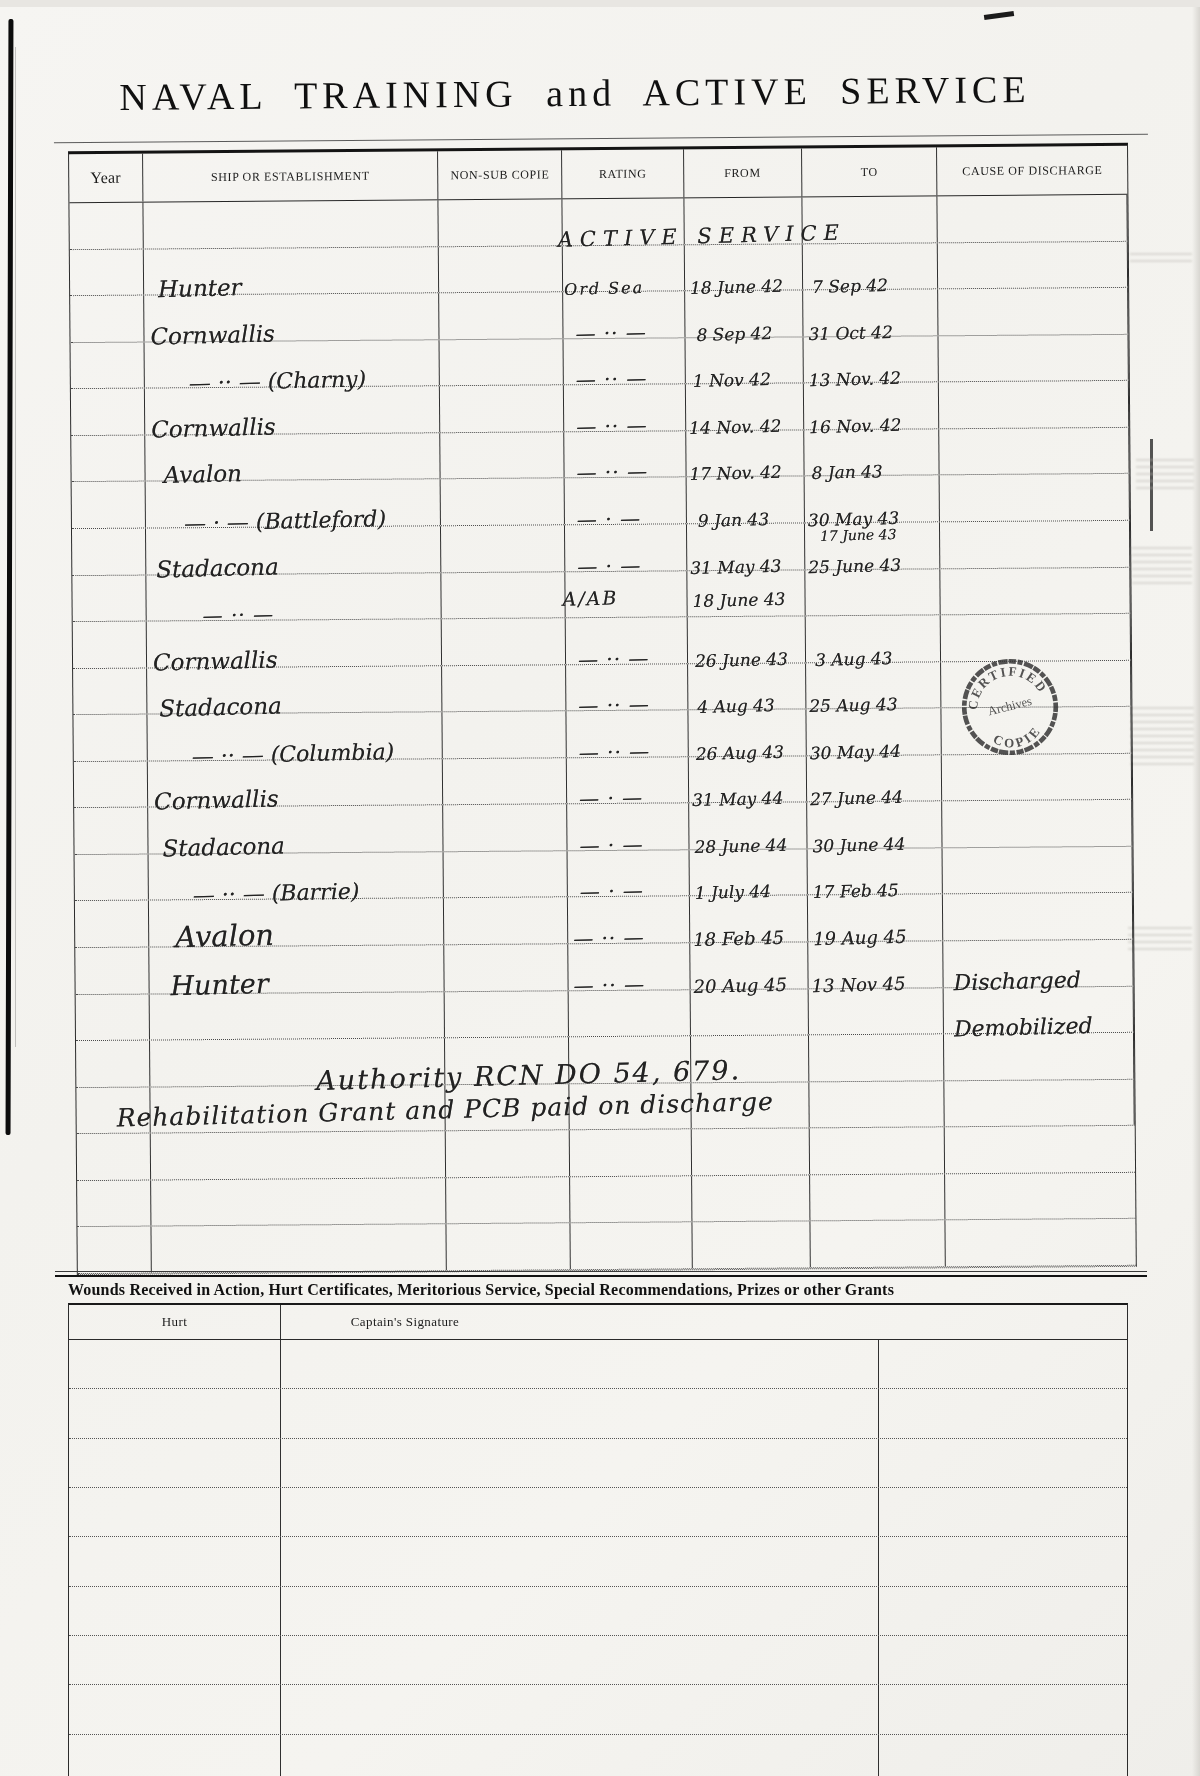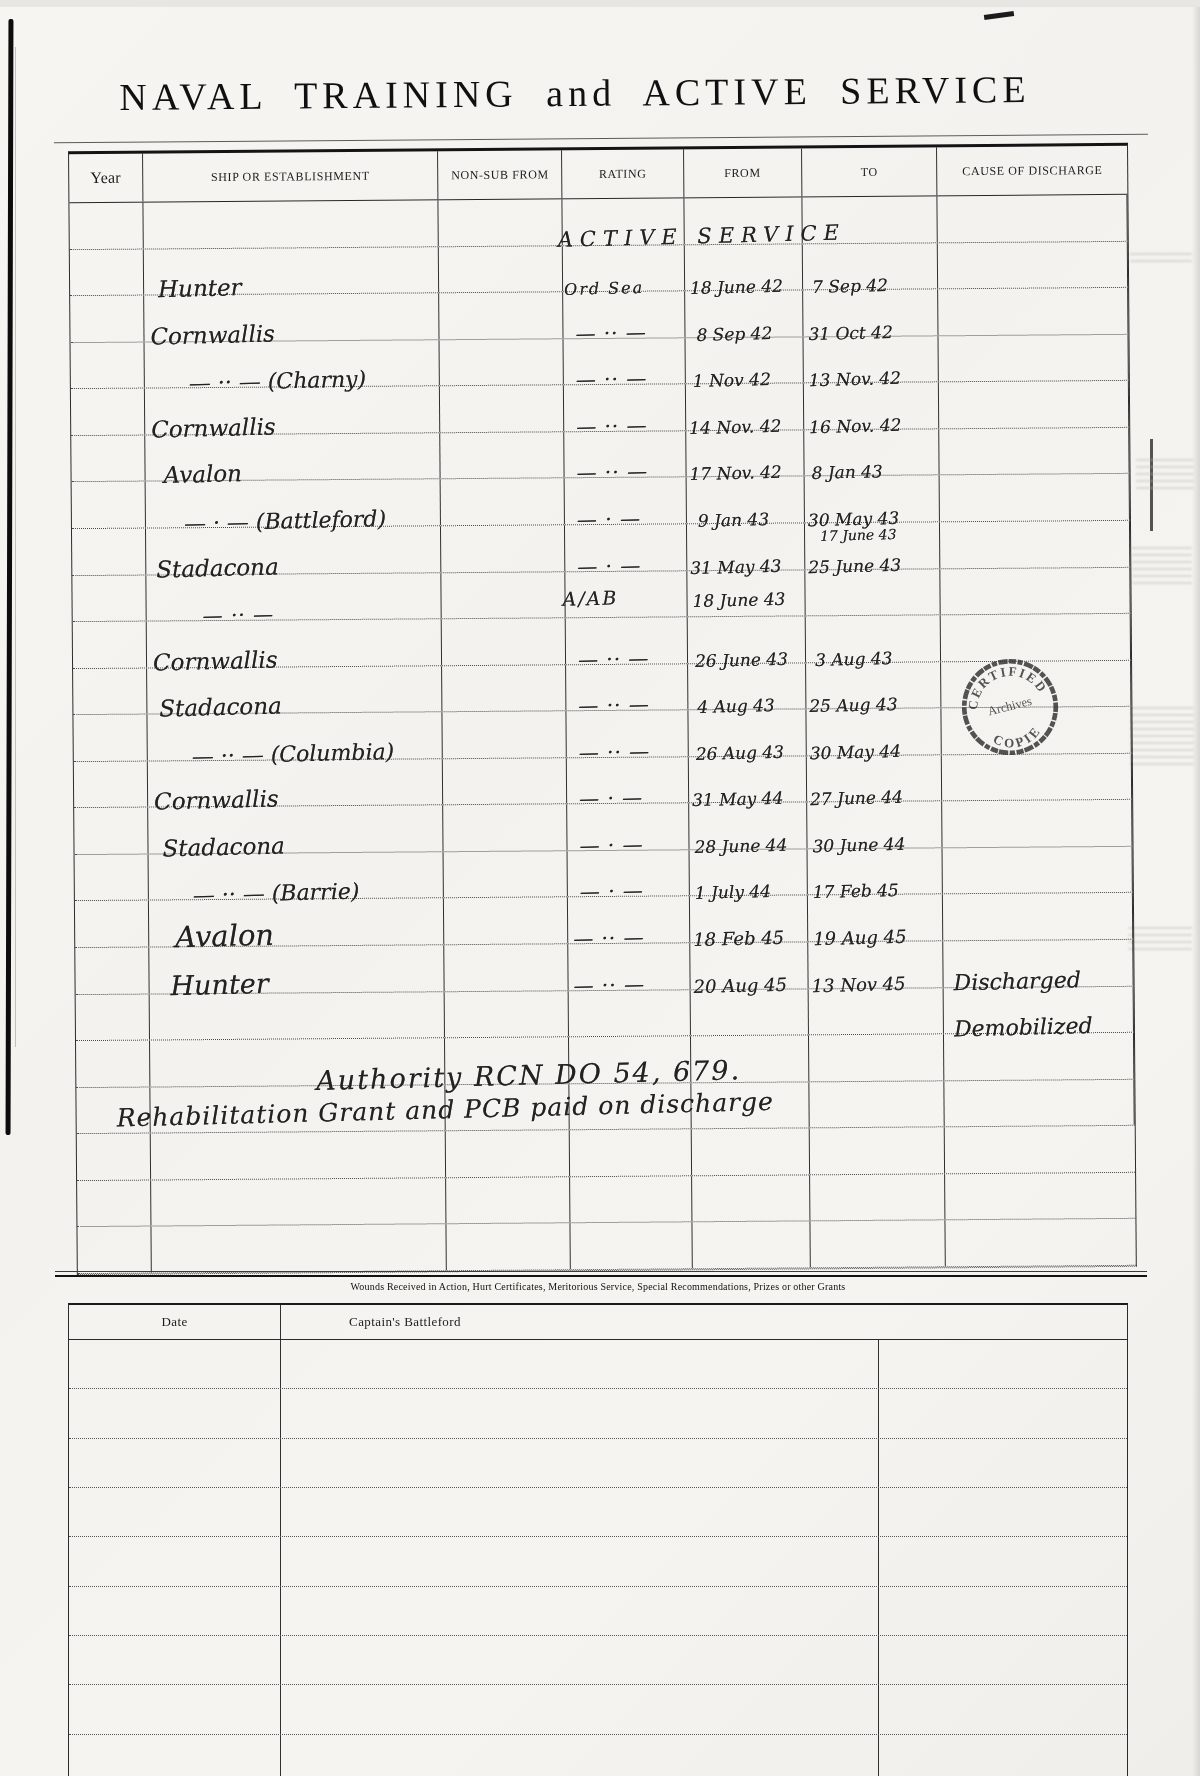--- a/index.html
+++ b/index.html
@@ -51,22 +51,22 @@
   .section-hw{font-size:21px;letter-spacing:7px;text-transform:uppercase;}
   .cause-hw{font-size:21px;}
   .authority-hw{font-size:27px;letter-spacing:2px;}
   .rehab-hw{font-size:25px;letter-spacing:1px;}
   
   .stamp{position:absolute;left:958px;top:648px;width:104px;height:104px;transform:rotate(-14deg);opacity:.8;z-index:4;}
   
   .divider1{position:absolute;left:55px;top:1264px;width:1092px;height:1px;background:#3a3a3a;}
   .divider2{position:absolute;left:55px;top:1268px;width:1092px;height:2px;background:#121212;}
   .grants-heading{
-    position:absolute;left:68px;top:1274px;width:1060px;text-align:center;
-    font-size:10px;font-weight:normal;letter-spacing:.2px;color:#111;
+    position:absolute;left:68px;top:1274px;width:1060px;text-align:left;
+    font-size:16px;font-weight:bold;letter-spacing:.2px;color:#111;
   }
   .grants-table{
     position:absolute;left:68px;top:1296px;width:1060px;height:480px;
     display:flex;flex-direction:column;box-sizing:border-box;
     border-top:2px solid #1a1a1a;border-left:1px solid #2c2c2c;border-right:1px solid #2c2c2c;
   }
   .g-header{display:flex;height:34px;flex:none;border-bottom:1px solid #2a2a2a;}
   .g-row{display:flex;flex:1;border-bottom:1px dotted #555;}
   .g-row:last-child{border-bottom:none;}
   .g-date{width:212px;} .g-details{width:600px;} .g-sign{width:248px;}
@@ -91,21 +91,21 @@
   <div class="title">NAVAL TRAINING and ACTIVE SERVICE</div>
 
   <div class="skew">
     <div class="rule-thin"></div>
 
     <div class="svc-table">
 
       <div class="svc-header">
         <div class="cell c-year hcell year">Year</div>
         <div class="cell c-ship hcell">SHIP OR ESTABLISHMENT</div>
-        <div class="cell c-nonsub hcell">NON-SUB FROM</div>
+        <div class="cell c-nonsub hcell">NON-SUB COPIE</div>
         <div class="cell c-rating hcell">RATING</div>
         <div class="cell c-from hcell">FROM</div>
         <div class="cell c-to hcell">TO</div>
         <div class="cell c-cause hcell">CAUSE OF DISCHARGE</div>
       </div>
 
       <div class="svc-row">
         <div class="cell c-year"></div>
           <div class="cell c-ship"></div>
           <div class="cell c-nonsub"></div>
@@ -421,22 +421,22 @@
       </text>
     </svg>
   </div>
 
   <div class="divider1"></div>
   <div class="divider2"></div>
   <div class="grants-heading">Wounds Received in Action, Hurt Certificates, Meritorious Service, Special Recommendations, Prizes or other Grants</div>
 
   <div class="grants-table">
     <div class="g-header">
-      <div class="cell g-date g-h">Date</div>
-      <div class="cell g-sign g-h">Captain's Battleford</div>
+      <div class="cell g-date g-h">Hurt</div>
+      <div class="cell g-sign g-h">Captain's Signature</div>
     </div>
     <div class="g-row">
         <div class="cell g-date"></div>
         <div class="cell g-details"></div>
         <div class="cell g-sign"></div>
       </div>
     <div class="g-row">
         <div class="cell g-date"></div>
         <div class="cell g-details"></div>
         <div class="cell g-sign"></div>

